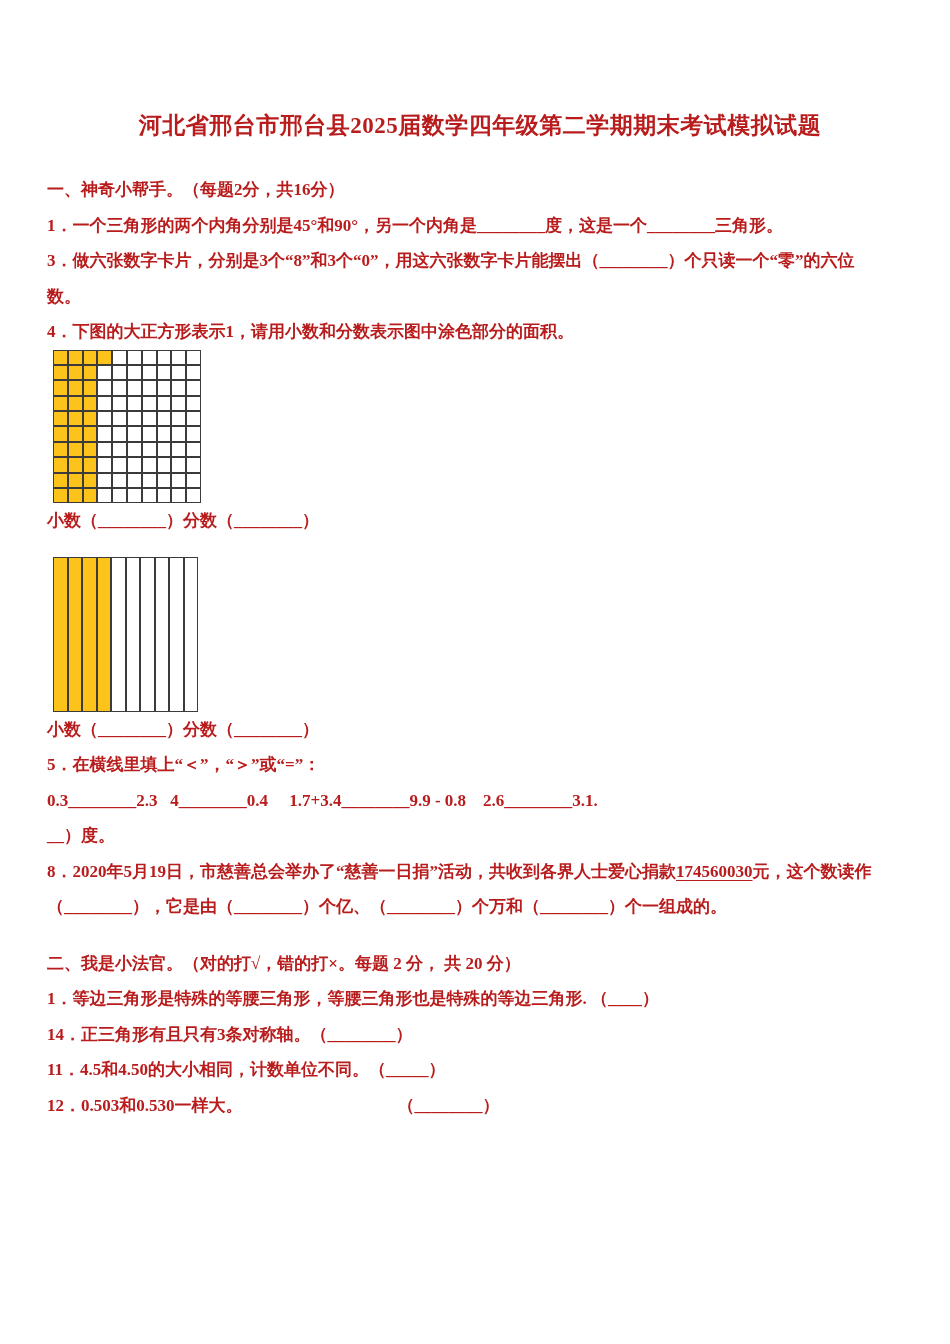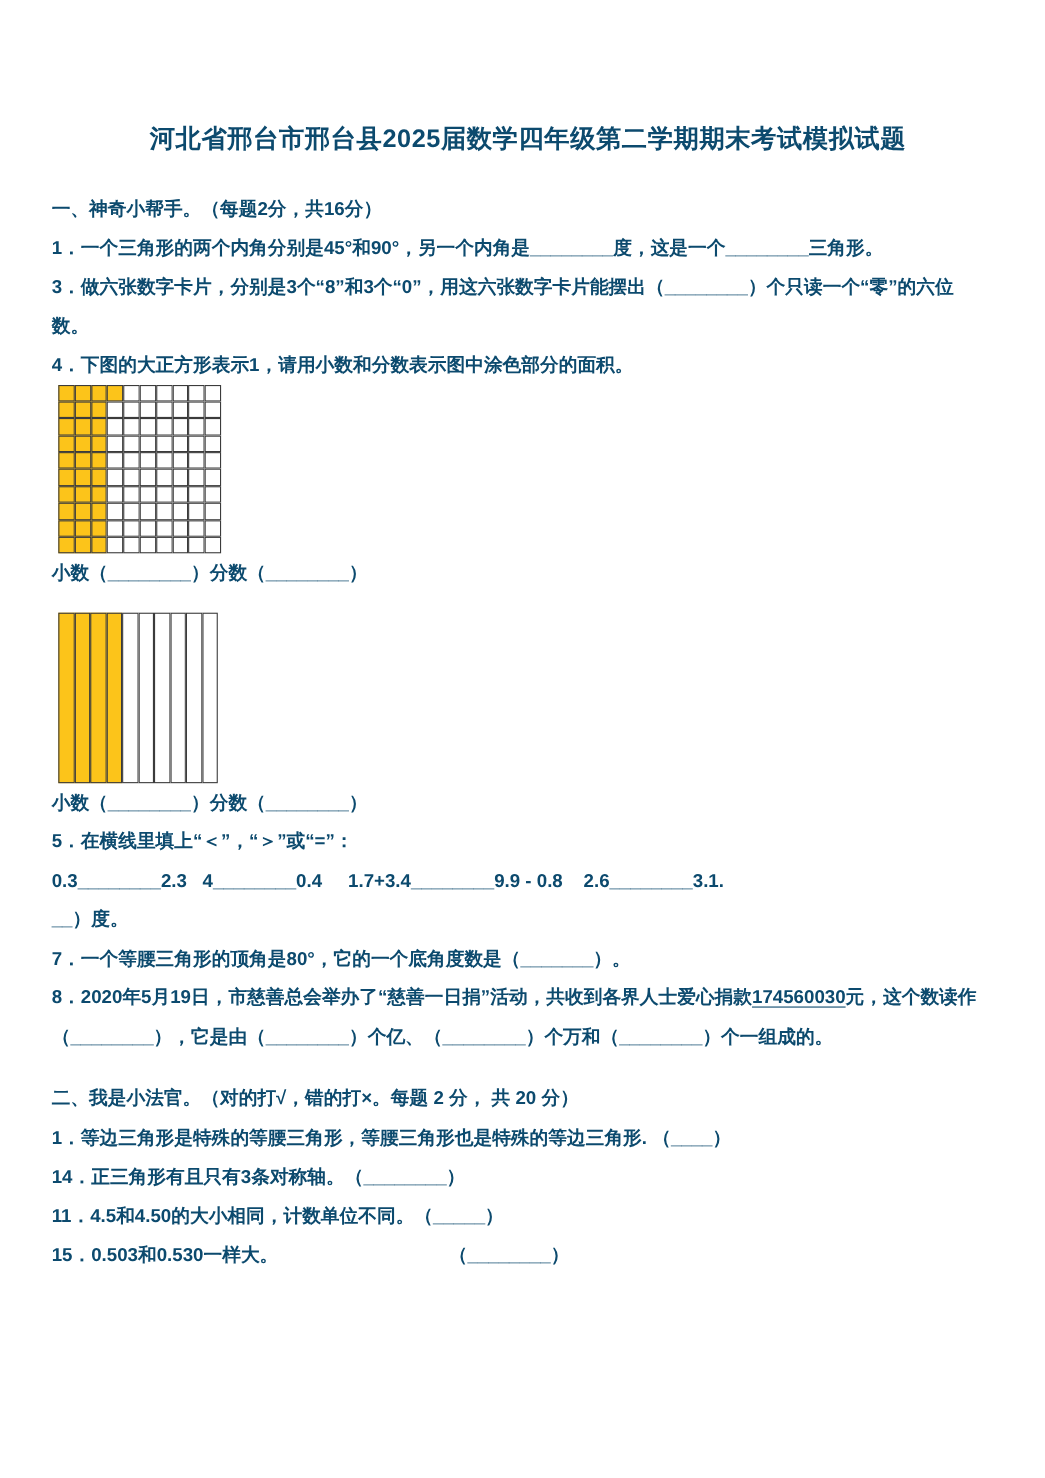--- a/index.html
+++ b/index.html
@@ -3,22 +3,22 @@
 <meta charset="utf-8">
 <style>
   html, body { margin: 0; padding: 0; background: #ffffff; }
   .page {
     position: relative;
     width: 950px;
     height: 1344px;
     box-sizing: border-box;
     padding: 112px 37px 0 47px;
     background: #ffffff;
-    color: #0c4a6e;
-    font-family: Liberation Sans, sans-serif;
+    color: #b91c1c;
+    font-family: Liberation Serif, serif;
     overflow: hidden;
   }
   h1.title {
     margin: 0;
     font-size: 23px;
     line-height: 28px;
     font-weight: 700;
     text-align: center;
     letter-spacing: 0.5px;
   }
@@ -179,25 +179,24 @@
       <div class="cell"></div>
       <div class="cell"></div>
       <div class="cell"></div>
     </div>
   <p class="line ans2">小数（________）分数（________）</p>
 
   <p class="line q5">5．在横线里填上“＜”，“＞”或“=”：</p>
   <p class="line">0.3________2.3   4________0.4     1.7+3.4________9.9 - 0.8    2.6________3.1.</p>
 
   <p class="line">__）度。</p>
-  <p class="line">7．一个等腰三角形的顶角是80°，它的一个底角度数是（_______）。</p>
 
   <p class="line"><span>8．2020年5月19日，市慈善总会举办了“慈善一日捐”活动，共收到各界人士爱心捐款</span><span class="u">174560030</span><span>元，这个数读作</span></p>
   <p class="line">（________），它是由（________）个亿、（________）个万和（________）个一组成的。</p>
 
   <p class="line sec-heading">二、我是小法官。（对的打√，错的打×。每题 2 分， 共 20 分）</p>
 
   <p class="line"><span>1．等边三角形是特殊的等腰三角形，等腰三角形也是特殊的等边三角形. </span><span>（____）</span></p>
   <p class="line"><span>14．正三角形有且只有3条对称轴。</span><span>（________）</span></p>
   <p class="line"><span>11．4.5和4.50的大小相同，计数单位不同。</span><span>（_____）</span></p>
-  <p class="line"><span>15．0.503和0.530一样大。</span><span class="gap-wide">（________）</span></p>
+  <p class="line"><span>12．0.503和0.530一样大。</span><span class="gap-wide">（________）</span></p>
 
 </div>
 
 </body></html>

